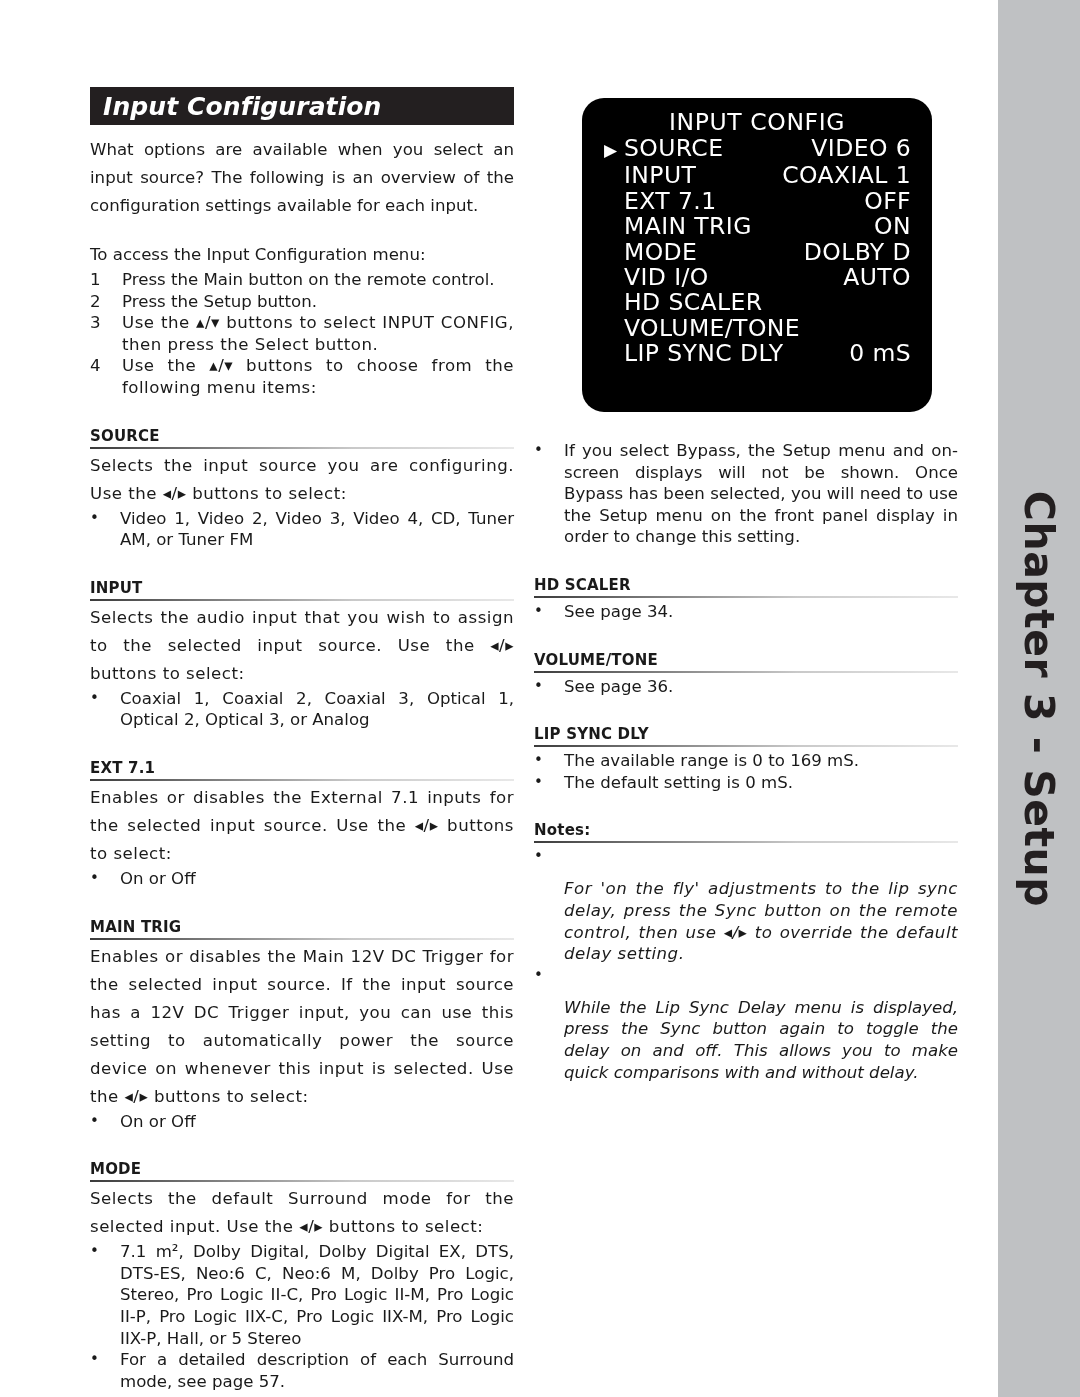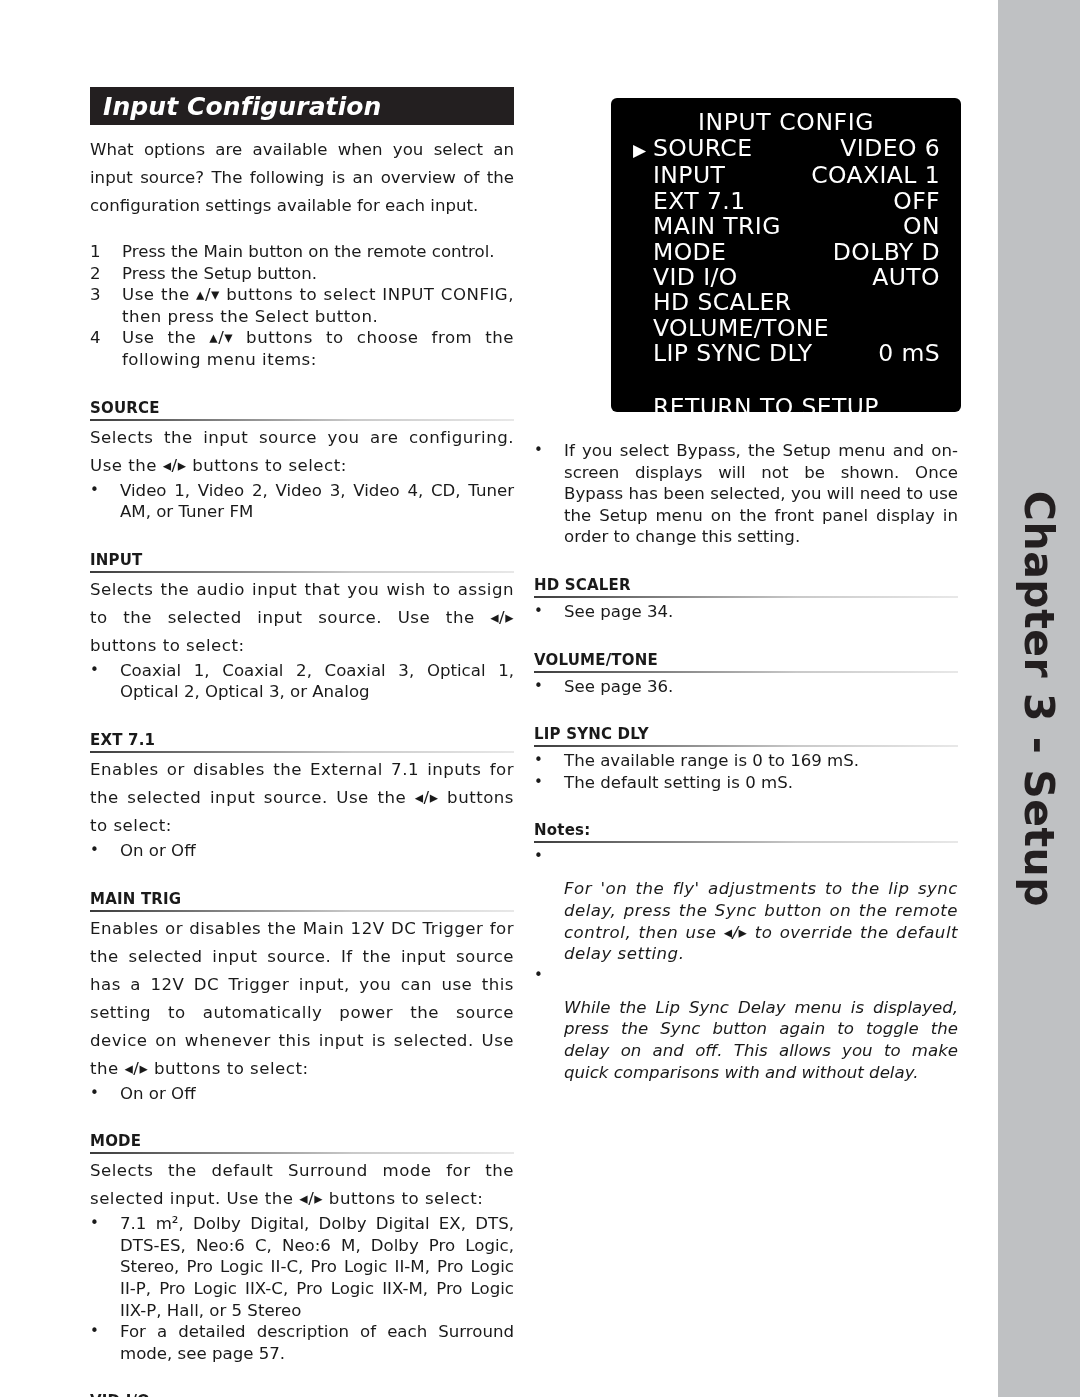--- a/index.html
+++ b/index.html
@@ -143,26 +143,26 @@
     text-align: justify;
   }
   ul.bul > li .txt.nojust { text-align: left; }
   ul.bul.italic > li .txt { font-style: italic; margin-top: 32px; }
 
   .arrows { letter-spacing: 0.5px; }
 
   
   #osd {
     position: absolute;
-    left: 611px;
+    left: 582px;
     top: 98px;
     width: 350px;
     height: 314px;
     background: #000000;
-    border-radius: 6px;
+    border-radius: 22px;
     color: #ffffff;
   }
   #osd-title {
     text-align: center;
     font-size: 23.5px;
     letter-spacing: 0.6px;
     padding-top: 10px;
     font-family: "DejaVu Sans", "Liberation Sans", sans-serif;
   }
   .osd-row {
@@ -224,20 +224,21 @@
 <div id="page">
 
   <div id="title-banner">
     <span id="title-banner-text">Input Configuration</span>
   </div>
 
   <div class="col" id="col-left">
 
     <p class="body">What options are available when you select an input source? The following is an overview of the configuration settings available for each input.</p>
     <div class="gap-sm"></div>
+    <p class="body nojust">To access the Input Configuration menu:</p>
 
     <div class="steps">
       <div class="step">
         <span class="step-num">1</span>
         <span class="step-text nojust">Press the Main button on the remote control.</span>
       </div>
       <div class="step">
         <span class="step-num">2</span>
         <span class="step-text nojust">Press the Setup button.</span>
       </div>
@@ -365,21 +366,20 @@
       <span class="osd-cursor"></span>
       <span class="osd-label">VOLUME/TONE</span>
       <span class="osd-value"></span>
     </div>
     <div class="osd-row">
       <span class="osd-cursor"></span>
       <span class="osd-label">LIP SYNC DLY</span>
       <span class="osd-value">0 mS</span>
     </div>
 
-    <div id="osd-return">RETURN TO SETUP</div>
   </div>
 
   <div class="col" id="col-right">
 
     <ul class="bul">
       <li>
         <span class="dot">•</span>
         <span class="txt">If you select Bypass, the Setup menu and on-screen displays will not be shown. Once Bypass has been selected, you will need to use the Setup menu on the front panel display in order to change this setting.</span>
       </li>
     </ul>

